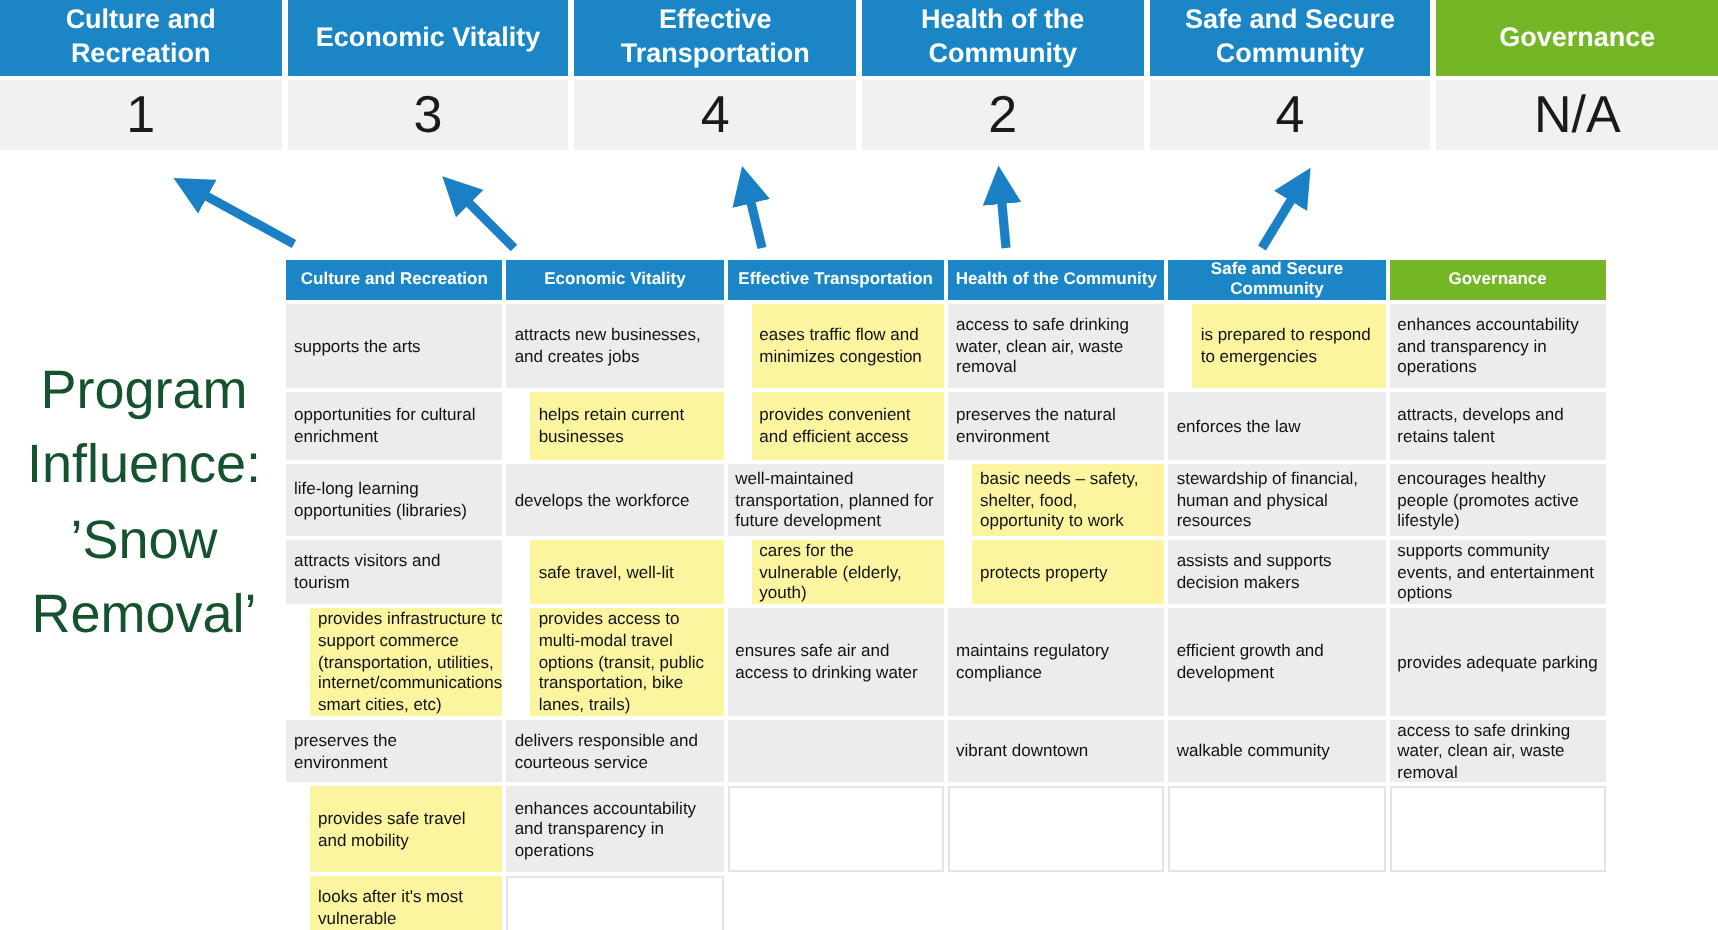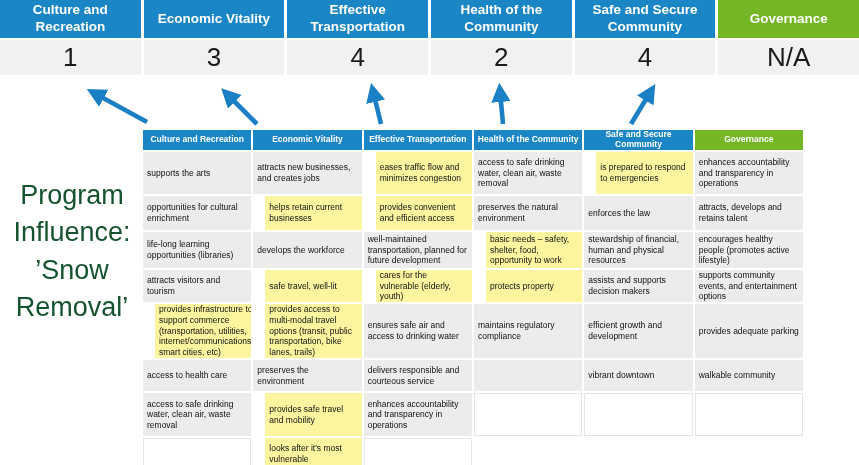--- a/index.html
+++ b/index.html
@@ -131,21 +131,20 @@
     <div class="m-cell yellow">cares for the vulnerable (elderly, youth)</div>
     <div class="m-cell yellow">protects property</div>
     <div class="m-cell gray">assists and supports decision makers</div>
     <div class="m-cell gray">supports community events, and entertainment options</div>
     <div class="m-cell yellow">provides infrastructure to support commerce (transportation, utilities, internet/communications, smart cities, etc)</div>
     <div class="m-cell yellow">provides access to multi-modal travel options (transit, public transportation, bike lanes, trails)</div>
     <div class="m-cell gray">ensures safe air and access to drinking water</div>
     <div class="m-cell gray">maintains regulatory compliance</div>
     <div class="m-cell gray">efficient growth and development</div>
     <div class="m-cell gray">provides adequate parking</div>
-    <div class="m-cell gray">access to health care</div>
     <div class="m-cell gray">preserves the environment</div>
     <div class="m-cell gray">delivers responsible and courteous service</div>
     <div class="m-cell gray"></div>
     <div class="m-cell gray">vibrant downtown</div>
     <div class="m-cell gray">walkable community</div>
     <div class="m-cell gray">access to safe drinking water, clean air, waste removal</div>
     <div class="m-cell yellow">provides safe travel and mobility</div>
     <div class="m-cell gray">enhances accountability and transparency in operations</div>
     <div class="m-cell white"></div>
     <div class="m-cell white"></div>

